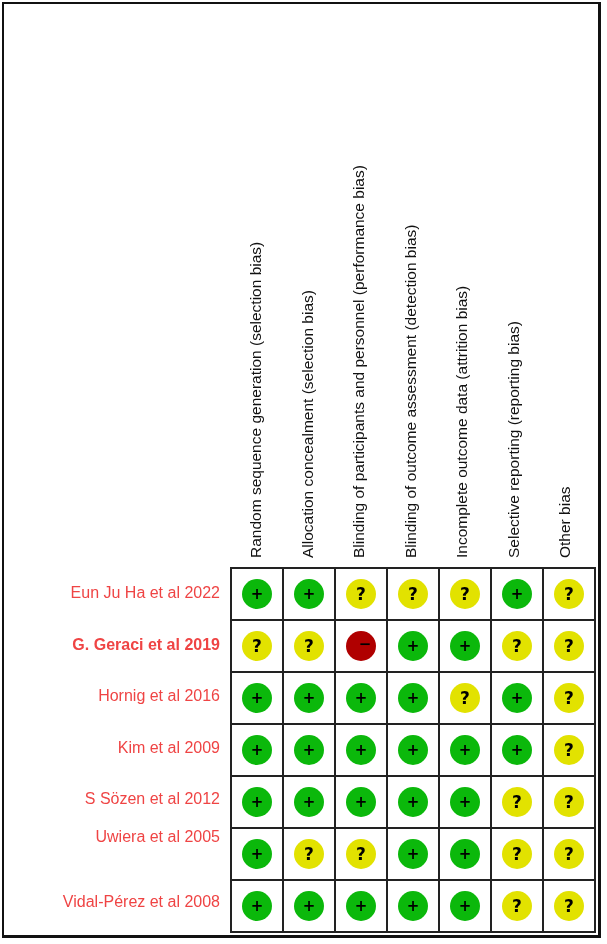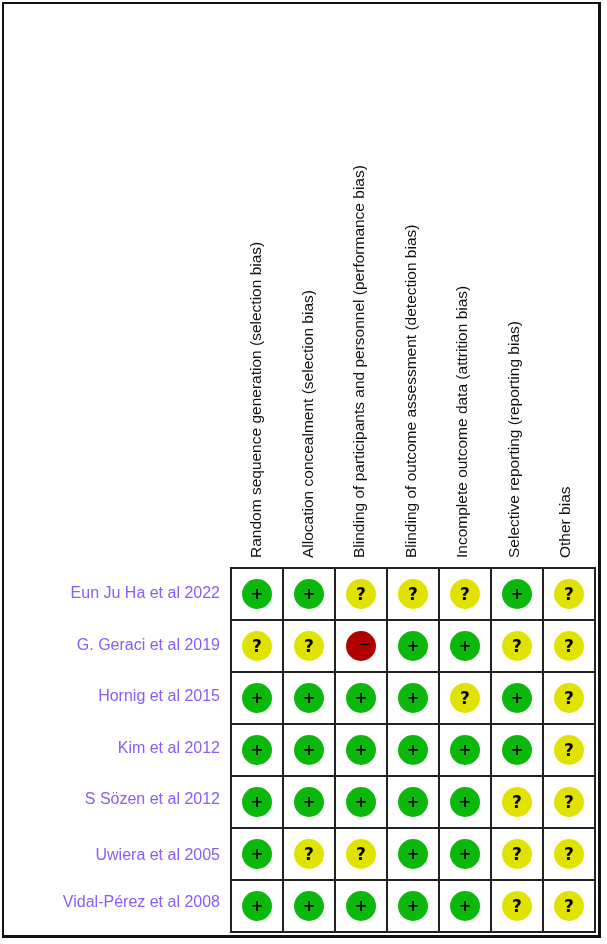--- a/index.html
+++ b/index.html
@@ -8,21 +8,21 @@
   .frame { position: absolute; left: 2px; top: 2px; width: 599px; height: 936px;
            border: 2px solid #111; border-right-width: 3px; border-bottom-width: 3px; box-sizing: border-box; background: #fff; }
   .header { position: absolute; left: 230px; top: 0; width: 362px; height: 560px; }
   .col-label { position: absolute; bottom: 2px; width: 20px; height: 540px; }
   .col-label span { position: absolute; left: 0; bottom: 0; transform-origin: 0 0;
                     transform: rotate(-90deg) translate(0, 0); white-space: nowrap;
                     font-size: 15.5px; color: #111; line-height: 18px;
                     display: block; }
   .rows { position: absolute; left: 0; top: 567px; width: 230px; }
   .row-label { position: absolute; right: 10px; height: 51.5px; line-height: 51.5px;
-               font-size: 16px; color: #8b5cf6; white-space: nowrap; text-align: right; }
+               font-size: 16px; color: #ef4444; white-space: nowrap; text-align: right; }
   .grid { position: absolute; left: 230px; top: 567px; border-collapse: collapse; }
   .grid td { width: 50px; height: 50px; border: 2px solid #222; padding: 0; text-align: center; vertical-align: middle; }
   .dot { width: 30px; height: 30px; border-radius: 50%; margin: 0 auto; display: flex;
          align-items: center; justify-content: center; font-weight: bold; color: #000;
          font-family: "DejaVu Sans", sans-serif; }
   .dot.low { background: #0bb80b; font-size: 15px; }
   .dot.unclear { background: #e2e200; font-size: 17px; }
   .dot.high { background: #b00000; font-size: 15px; }
   .dot.high span { position: relative; left: 4px; top: -2px; }
 </style>
@@ -48,25 +48,25 @@
     </div>
     <div class="col-label" style="left: 274.5px;">
       <span style="transform: rotate(-90deg); transform-origin: 0px 0px; top: 540px; bottom: auto;">Selective reporting (reporting bias)</span>
     </div>
     <div class="col-label" style="left: 326px;">
       <span style="transform: rotate(-90deg); transform-origin: 0px 0px; top: 540px; bottom: auto;">Other bias</span>
     </div>
   </div>
 <div class="rows" id="rows">
     <div class="row-label" style="top: 0px;">Eun Ju Ha et al 2022</div>
-    <div class="row-label" style="top: 51.5px;">G. Geraci et al 2019</div>
-    <div class="row-label" style="top: 103px;">Hornig et al 2015</div>
-    <div class="row-label" style="top: 154.5px;">Kim et al 2012</div>
+    <div class="row-label" style="top: 51.5px; font-weight: bold;">G. Geraci et al 2019</div>
+    <div class="row-label" style="top: 103px;">Hornig et al 2016</div>
+    <div class="row-label" style="top: 154.5px;">Kim et al 2009</div>
     <div class="row-label" style="top: 206px;">S Sözen et al 2012</div>
-    <div class="row-label" style="top: 262px; margin-left: 28px;">Uwiera et al 2005</div>
+    <div class="row-label" style="top: 244px; margin-left: 28px;">Uwiera et al 2005</div>
     <div class="row-label" style="top: 309px;">Vidal-Pérez et al 2008</div>
   </div>
 <table class="grid" id="grid">
     <tbody>
       <tr>
         <td>
           <div class="dot low">
             <span>+</span>
           </div>
         </td>

